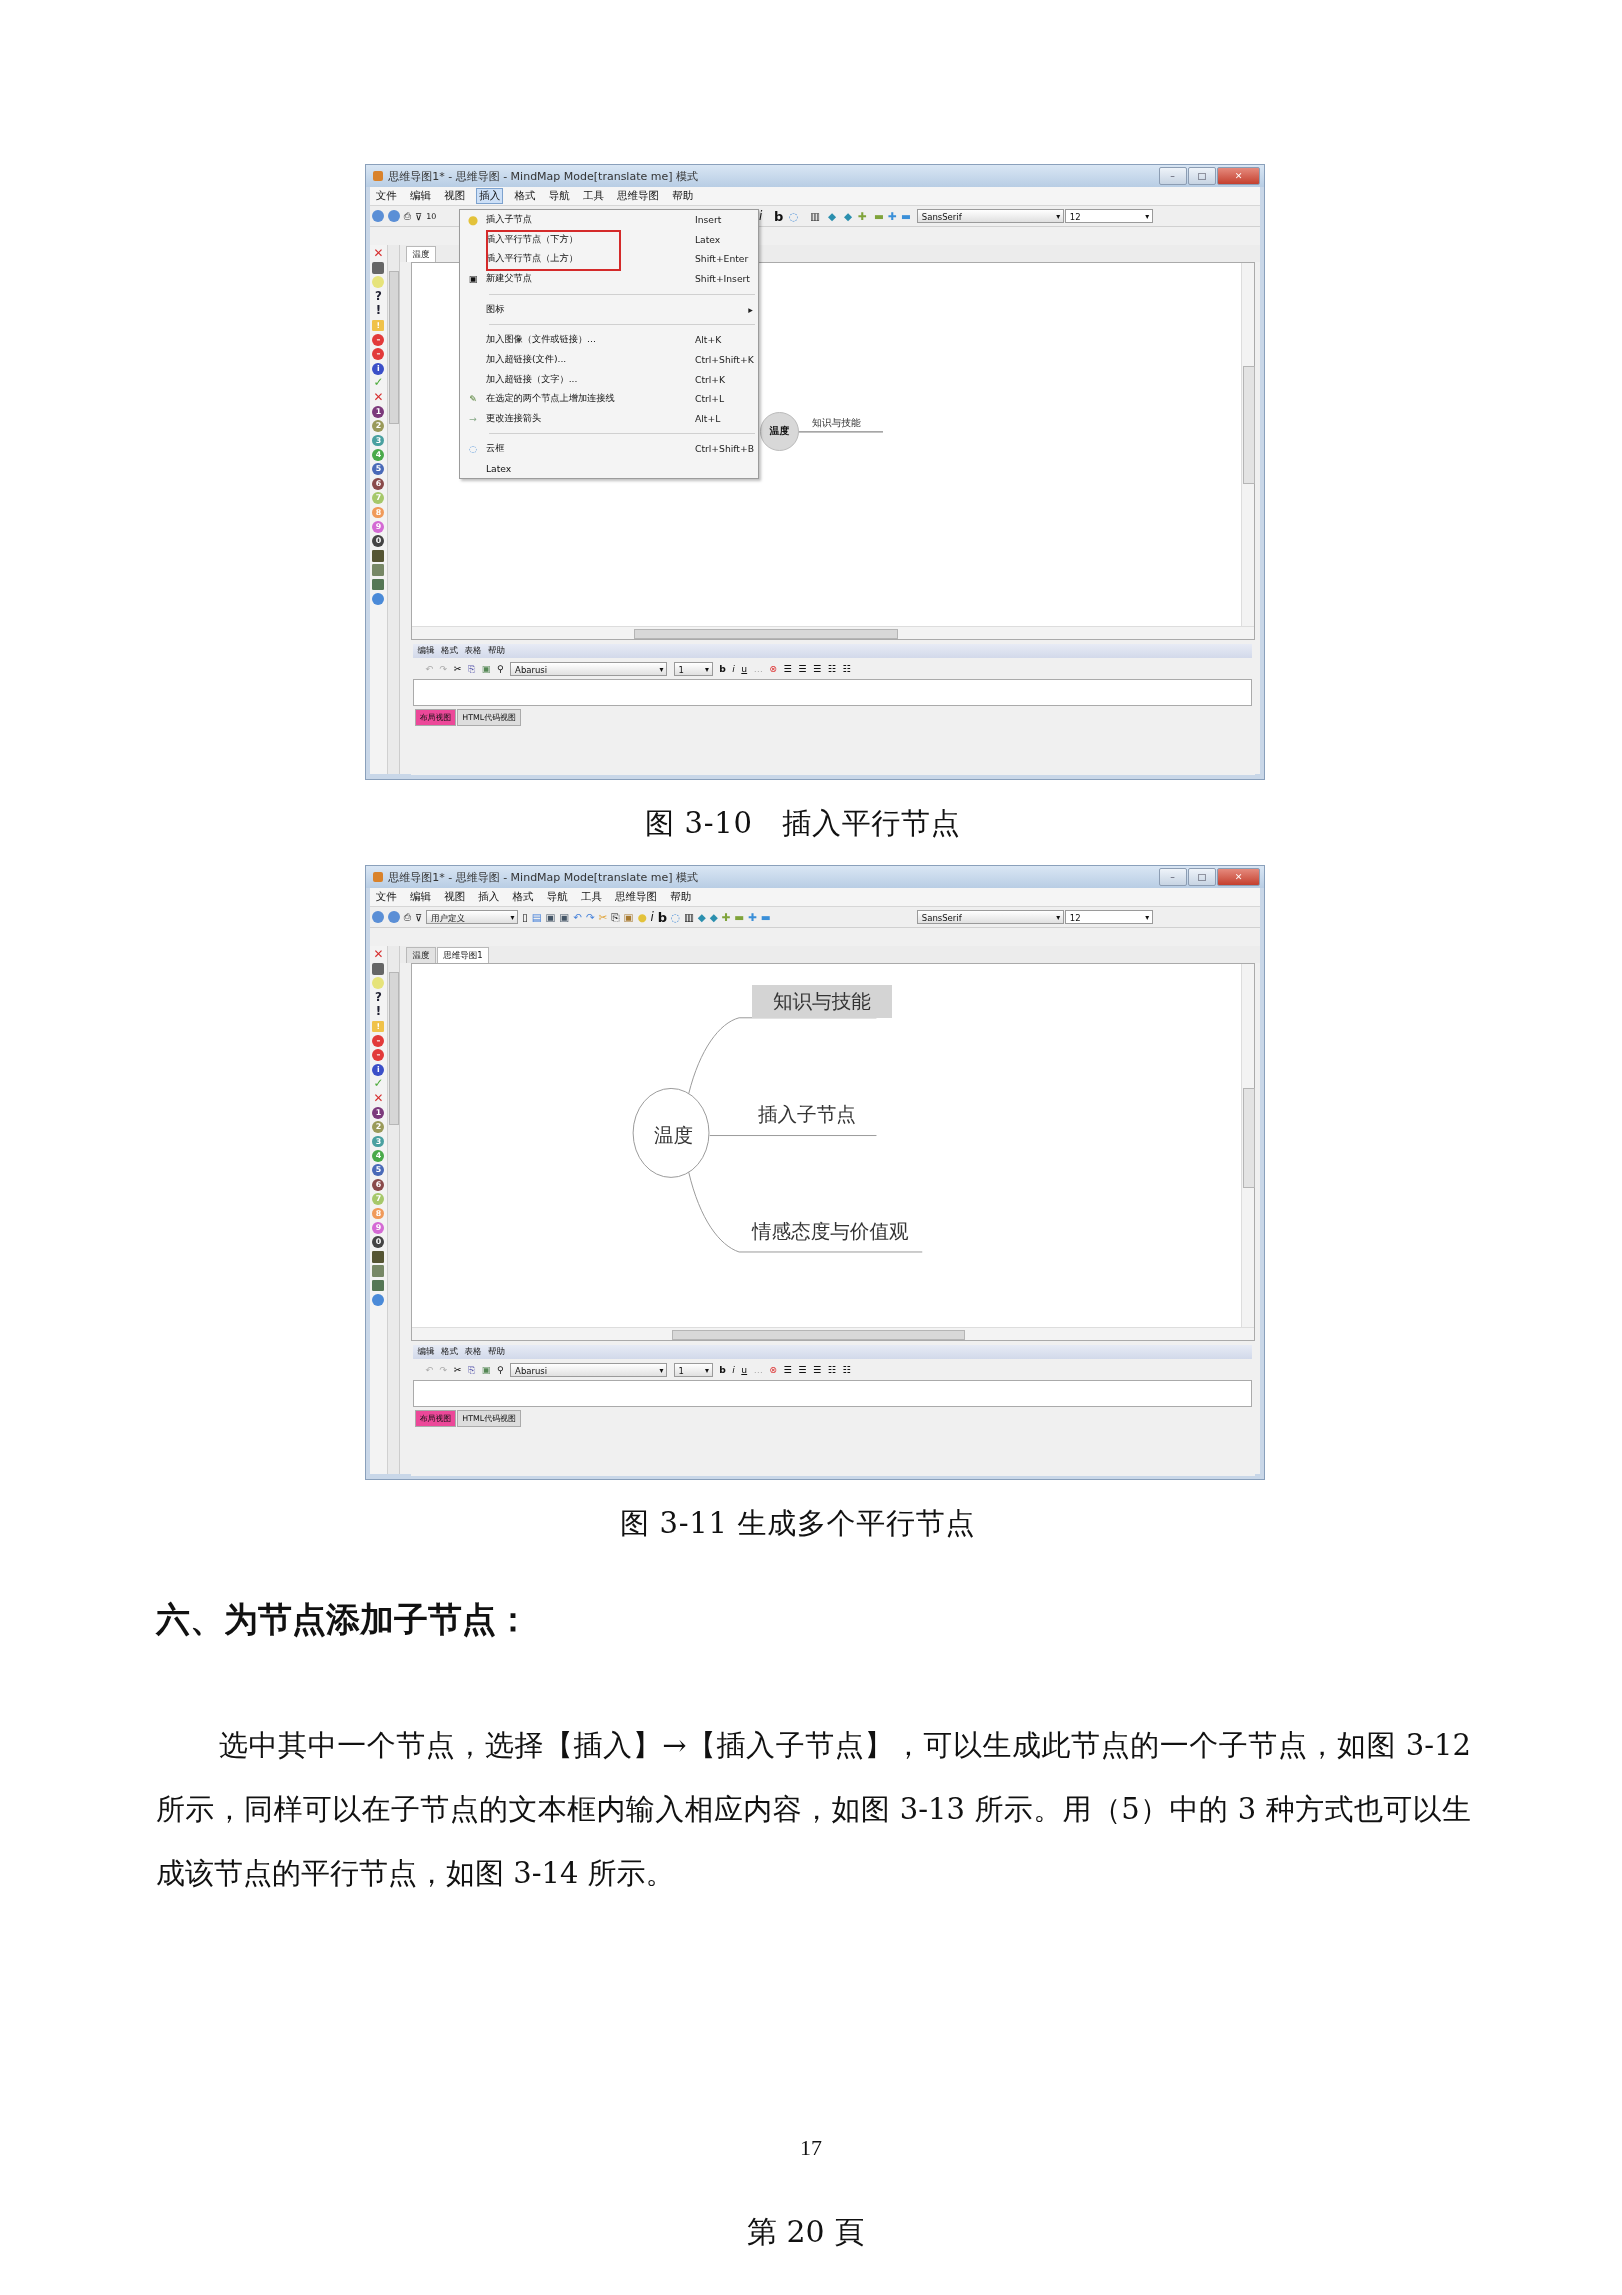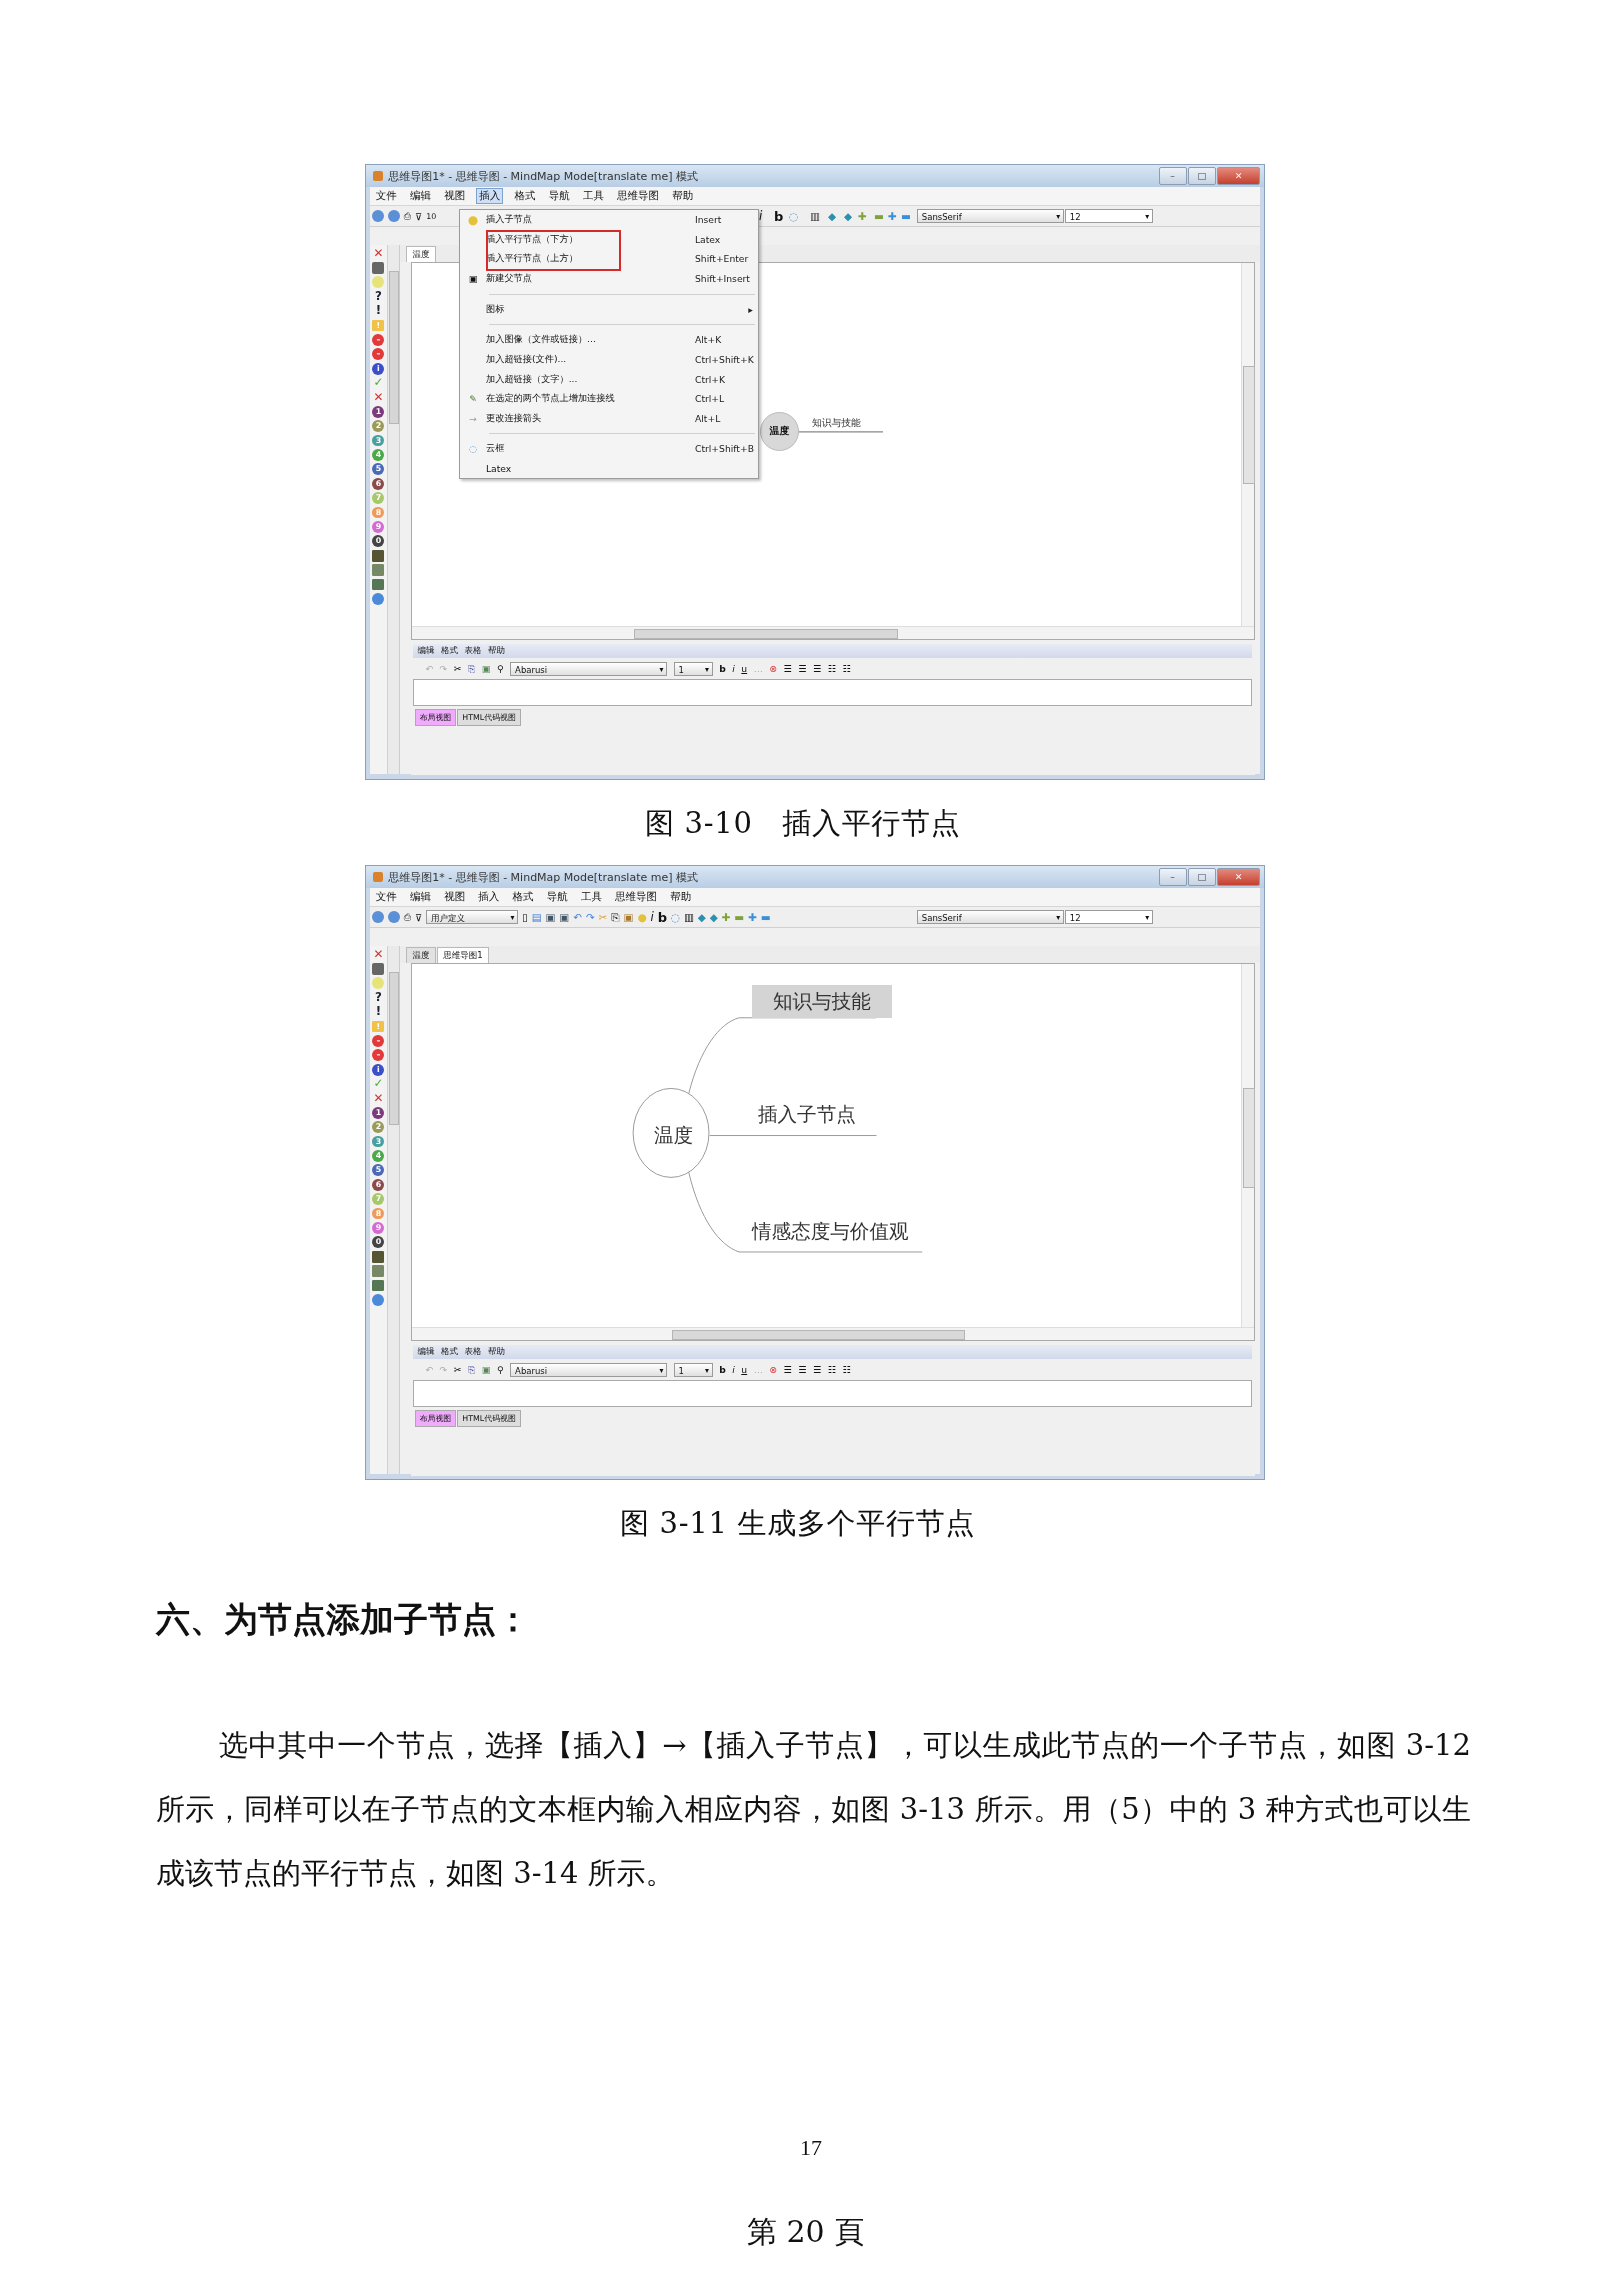--- a/index.html
+++ b/index.html
@@ -31,21 +31,21 @@
   .vscroll{position:absolute;right:0;top:0;width:11.8px;bottom:11.8px;background:#f3f3f3;border-left:0.7px solid #ddd;}
   .vscroll .thumb{position:absolute;left:1.3px;width:9.2px;background:#e3e3e3;border:0.7px solid #b5b5b5;}
   .hscroll{position:absolute;left:0;right:0;bottom:0;height:11.8px;background:#f3f3f3;border-top:0.7px solid #ddd;}
   .hscroll .thumb{position:absolute;top:1.3px;height:8.5px;background:#d8d8d8;border:0.7px solid #b5b5b5;}
   .editor{position:absolute;left:41px;right:5.2px;background:#f0f0f0;}
   .editor .emenu{height:14.4px;background:linear-gradient(#e7ebf5,#d2d9ea);font-size:8.5px;display:flex;align-items:center;gap:6.5px;padding-left:3.9px;margin:0 2.6px;}
   .editor .etb{height:21px;display:flex;align-items:center;gap:6.5px;padding-left:14.4px;font-size:9.2px;}
   .editor .etext{height:25px;background:#fff;border:0.7px solid #aaa;margin:0 2.6px;position:relative;}
   .editor .etabs{display:flex;gap:1.3px;padding-left:3.9px;margin-top:2.6px;font-size:7.9px;}
   .editor .etabs span{border:0.7px solid #aaa;padding:2px 3.9px;background:#ddd;}
-  .editor .etabs span.active{background:#f0abfc;}
+  .editor .etabs span.active{background:#ec4899;}
   
   .dropdown{position:absolute;background:#f4f4f4;border:0.7px solid #9b9b9b;box-shadow:2px 2px 2.6px rgba(0,0,0,.25);font-size:9.2px;}
   .dd-item{height:19.6px;display:flex;align-items:center;position:relative;}
   .dd-item .ico{width:26px;display:flex;justify-content:center;}
   .dd-item .lbl{flex:1;}
   .dd-item .key{width:63px;color:#222;}
   .dd-sep{height:0.7px;background:#d0d0d0;margin:5.2px 2.6px 5.2px 29px;}
   .redbox{position:absolute;border:2px solid #d42a2a;}
   
   .node-text{position:absolute;color:#333;white-space:nowrap;font-family:"DejaVu Sans","Liberation Sans",sans-serif;}

